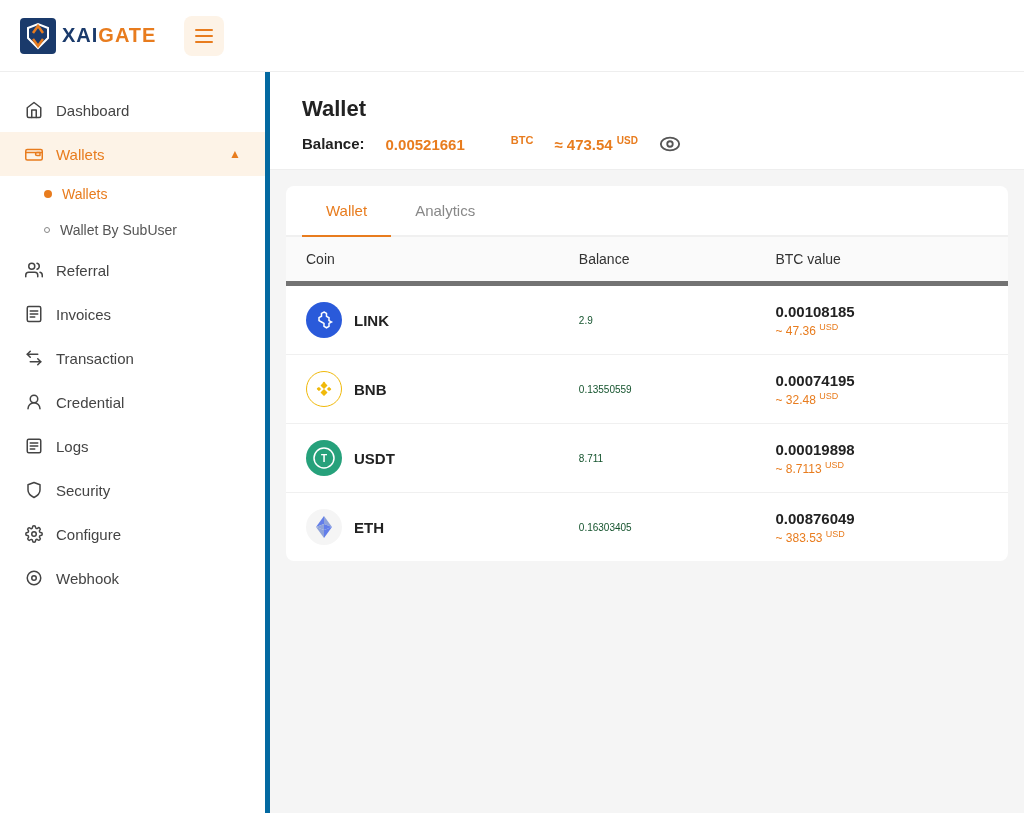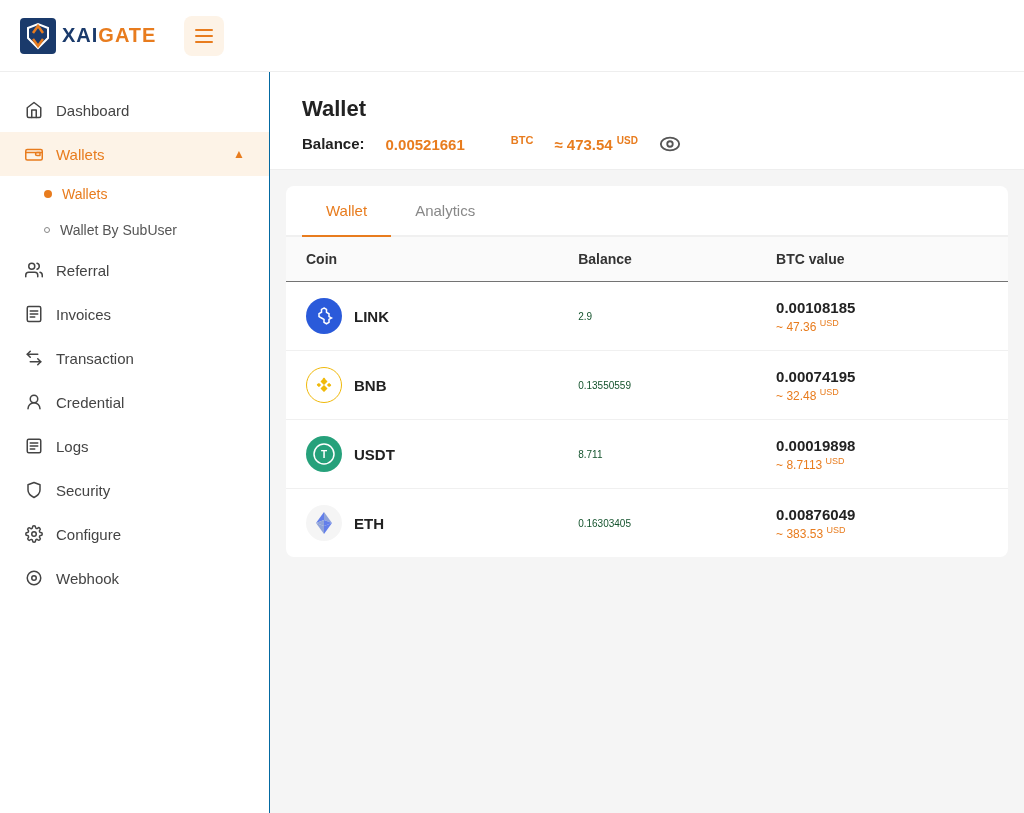--- a/index.html
+++ b/index.html
@@ -61,21 +61,21 @@
       overflow: hidden;
     }
 
     
     .sidebar {
       width: 270px;
       background: #fff;
       flex-shrink: 0;
       padding: 16px 0;
       overflow-y: auto;
-      border-right: 1px solid #0369a1;
+      border-right: 5px solid #0369a1;
     }
     .sidebar-item {
       display: flex;
       align-items: center;
       gap: 12px;
       padding: 12px 24px;
       cursor: pointer;
       color: #444;
       font-size: 15px;
       border-radius: 0;
@@ -210,23 +210,23 @@
       width: 100%;
       border-collapse: collapse;
     }
     .table thead tr {
       background: #fafafa;
     }
     .table th {
       text-align: left;
       padding: 14px 20px;
       font-size: 14px;
-      font-weight: 700;
+      font-weight: 400;
       color: #333;
-      border-bottom: 1px solid #737373;
+      border-bottom: 5px solid #737373;
     }
     .table td {
       padding: 16px 20px;
       border-bottom: 1px solid #f0f0f0;
       vertical-align: middle;
     }
     .table tr:last-child td { border-bottom: none; }
 
     .coin-cell {
       display: flex;

